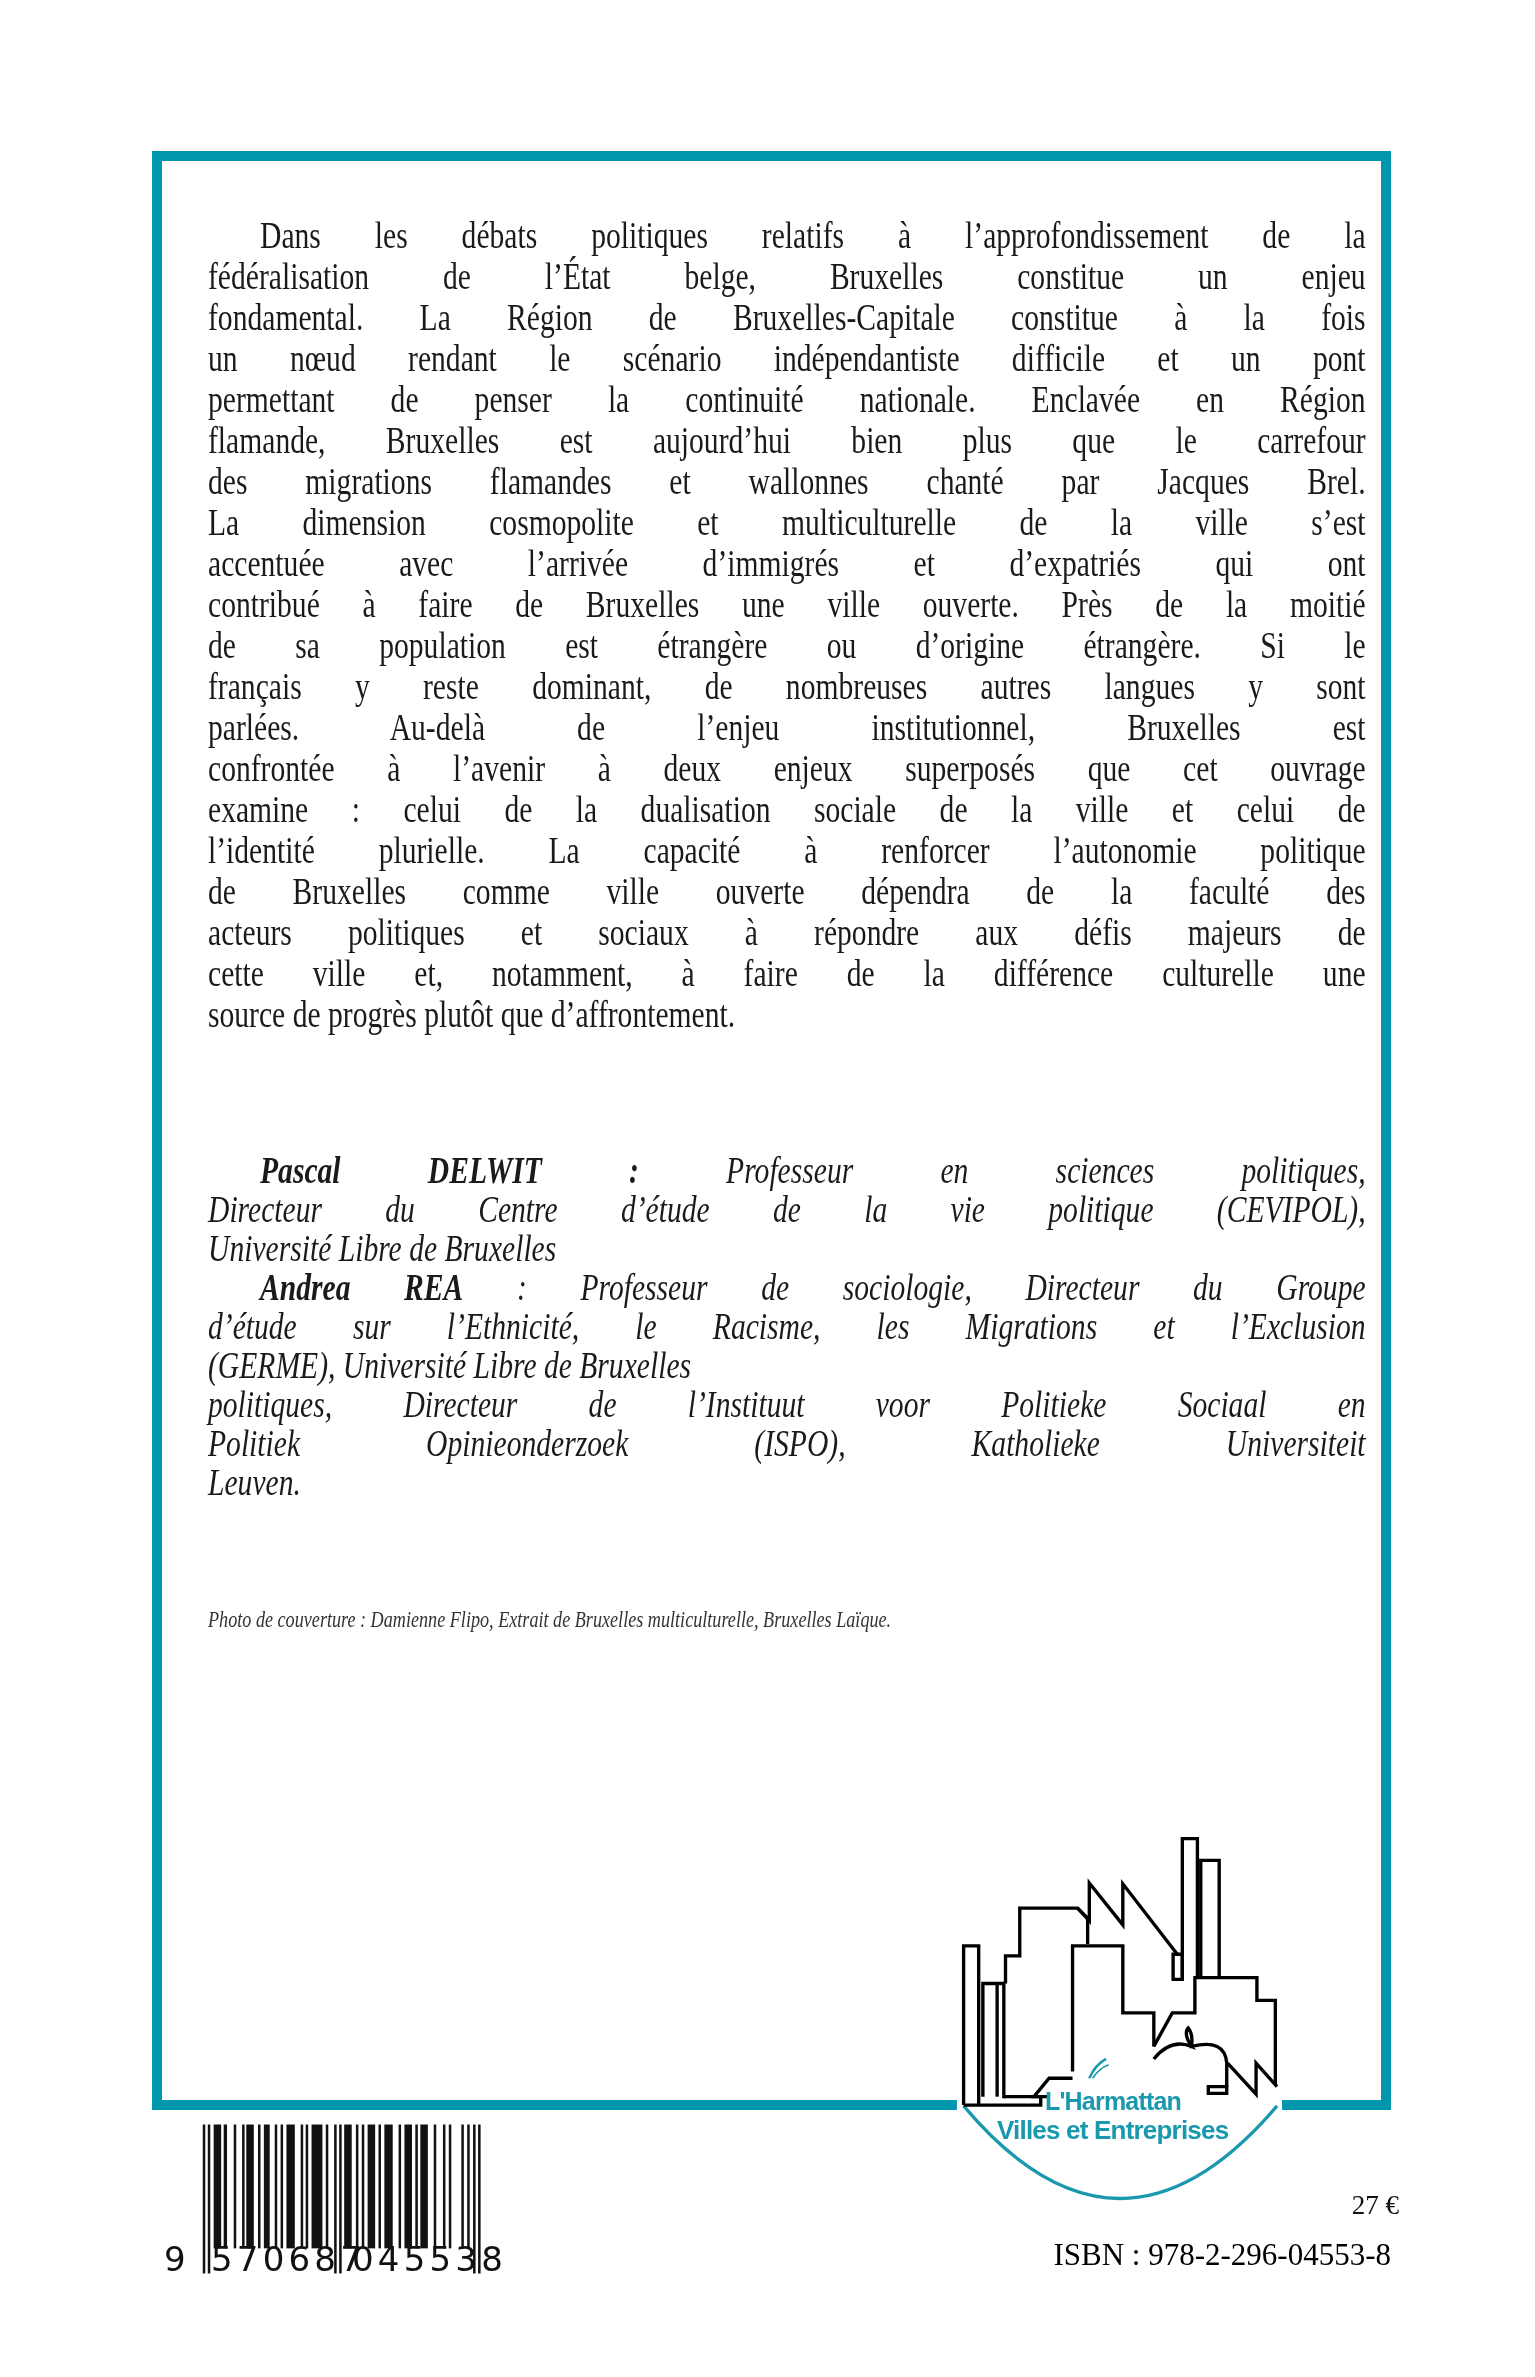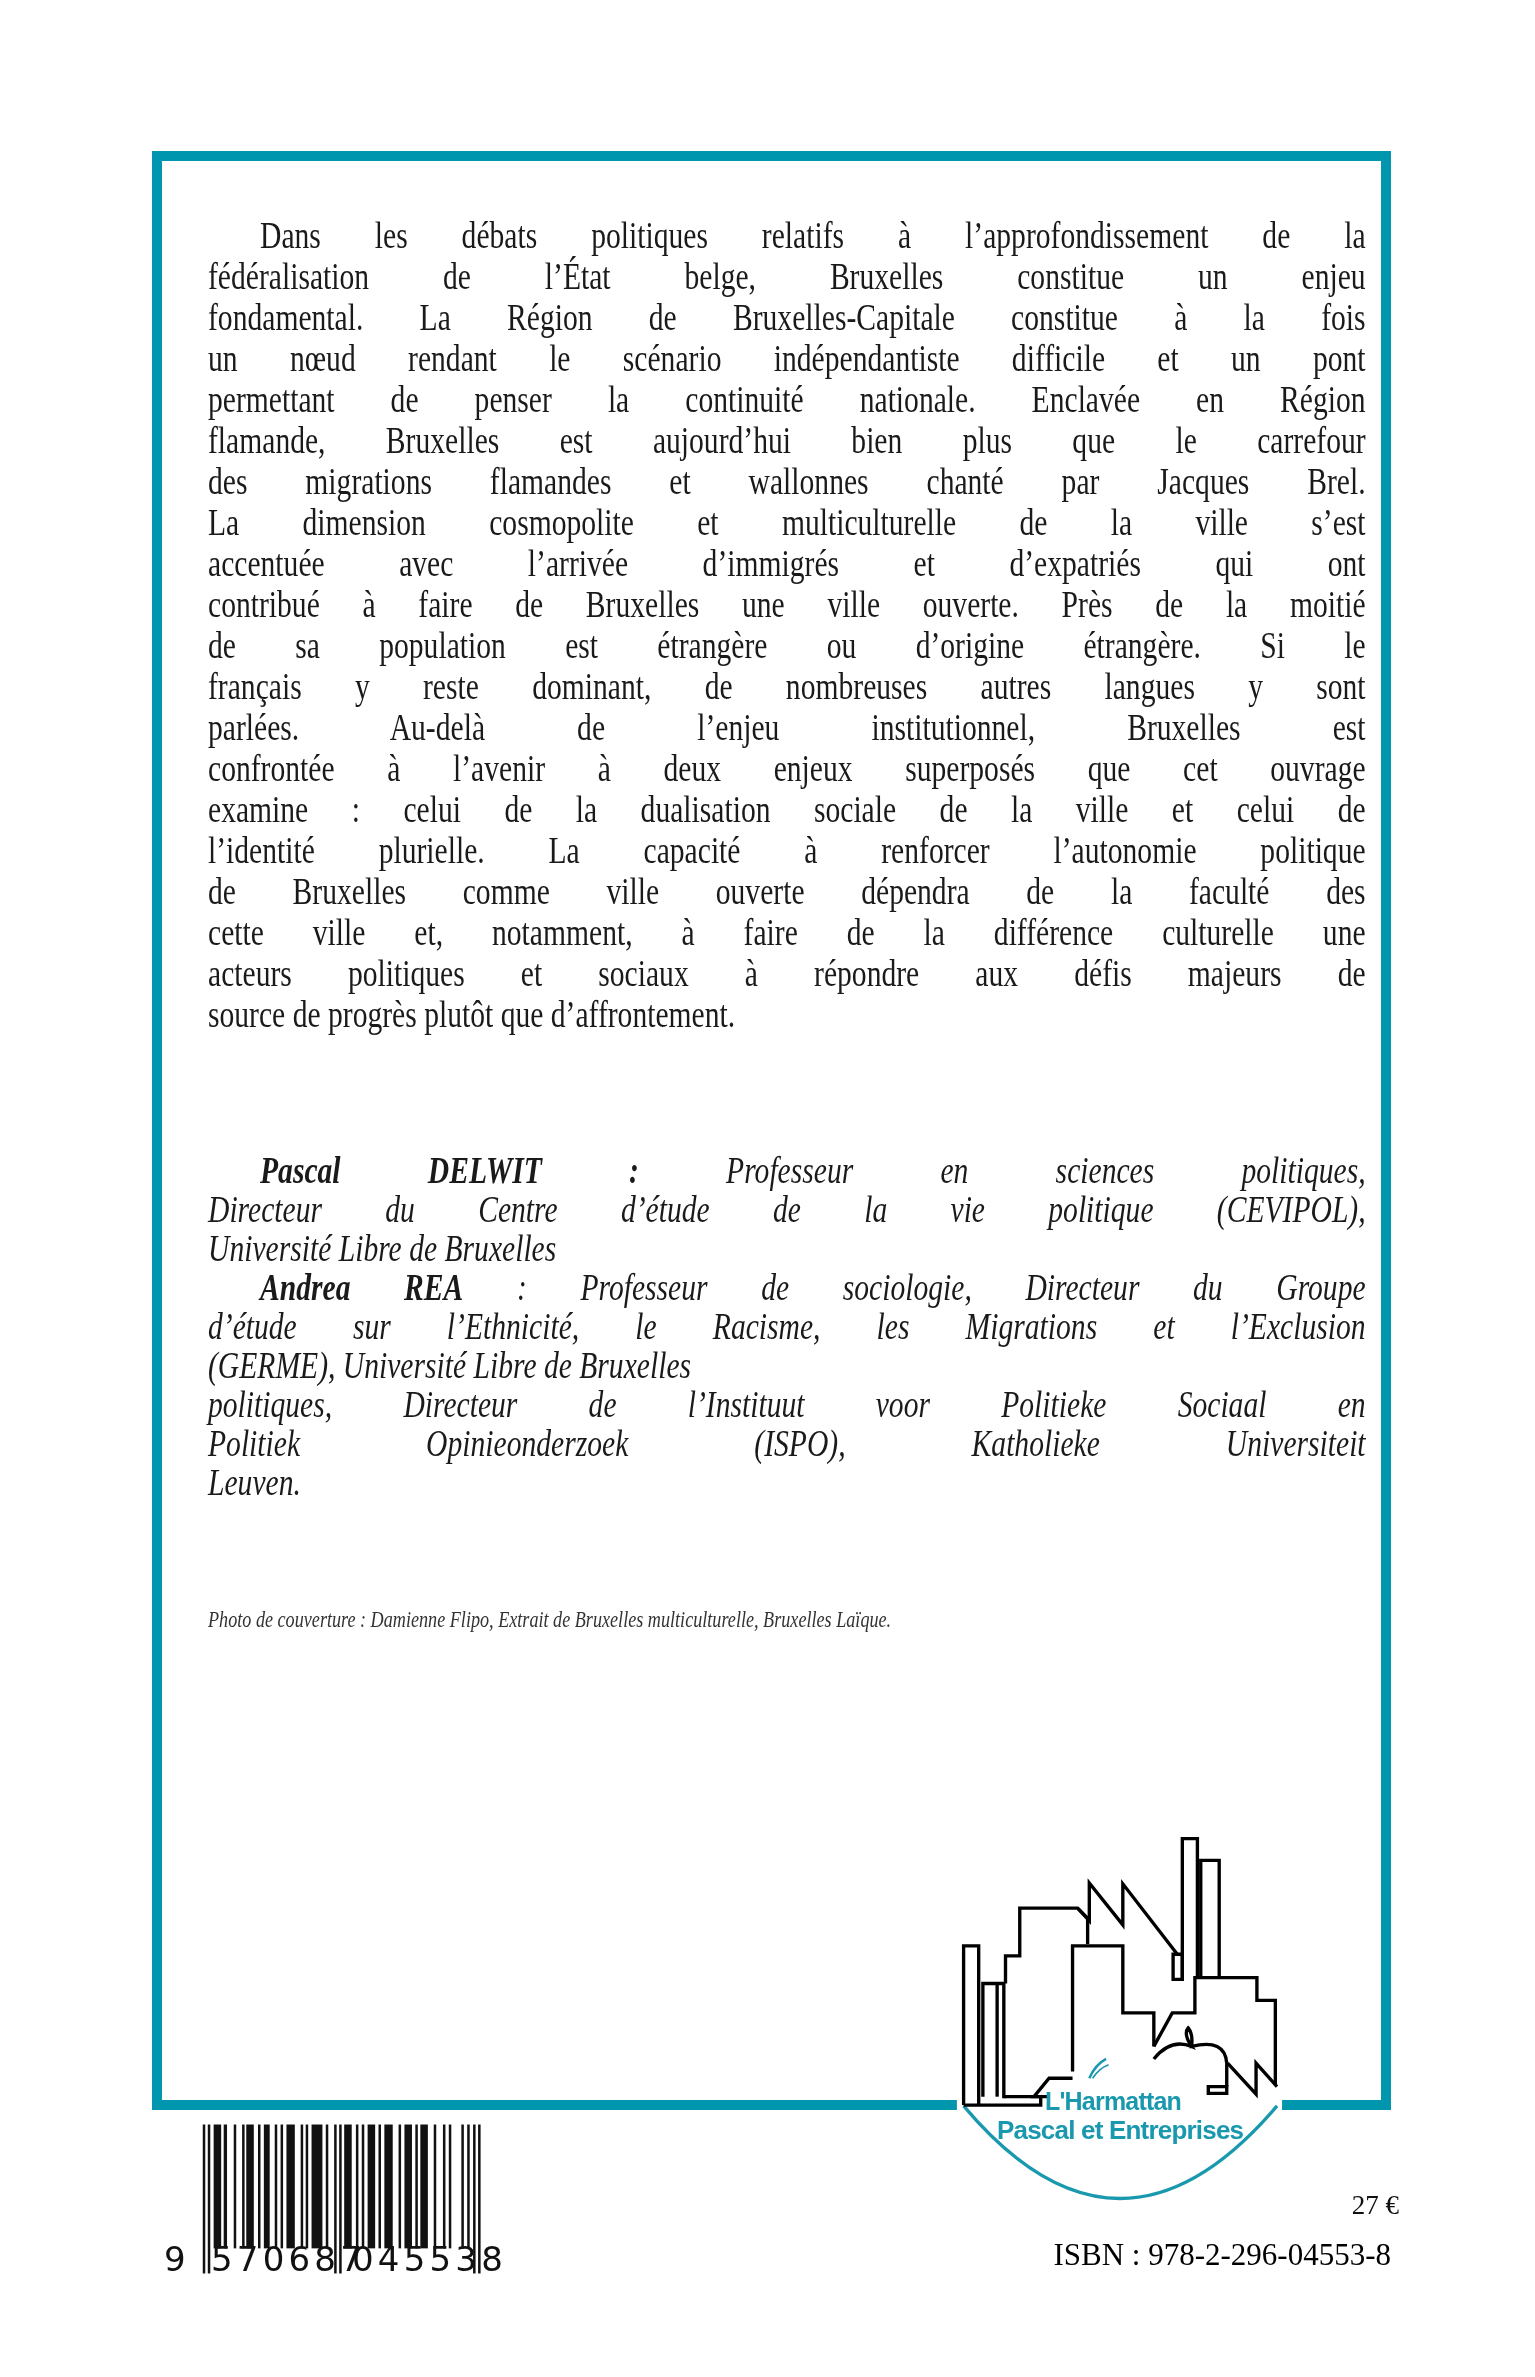--- a/index.html
+++ b/index.html
@@ -157,24 +157,24 @@
   <div class="line">
       <span class="inner">examine : celui de la dualisation sociale de la ville et celui de</span>
     </div>
   <div class="line">
       <span class="inner">l’identité plurielle. La capacité à renforcer l’autonomie politique</span>
     </div>
   <div class="line">
       <span class="inner">de Bruxelles comme ville ouverte dépendra de la faculté des</span>
     </div>
   <div class="line">
+      <span class="inner">acteurs politiques et sociaux à répondre aux défis majeurs de</span>
+    </div>
+  <div class="line">
       <span class="inner">cette ville et, notamment, à faire de la différence culturelle une</span>
-    </div>
-  <div class="line">
-      <span class="inner">acteurs politiques et sociaux à répondre aux défis majeurs de</span>
     </div>
   <div class="line last">
       <span class="inner">source de progrès plutôt que d’affrontement.</span>
     </div>
 </div>
 
 <div class="text-col authors">
   <div class="line indent">
       <span class="inner"><b>Pascal DELWIT :</b><span> Professeur en sciences politiques,</span></span>
     </div>
@@ -242,21 +242,21 @@
       <path d="M1463 2460 L1497 2497 L1497 2460 L1522 2488"></path>
 
       <path d="M1148 2510 L1240 2510 L1240 2500 L1196 2500"></path>
       <path d="M1440 2488 L1462 2488 L1462 2496 L1440 2496 Z"></path>
     </g>
 
     <path d="M1298 2478 Q1305 2462 1318 2455" fill="none" stroke="#1a98ad" stroke-width="3"></path>
     <path d="M1302 2478 Q1310 2466 1321 2462" fill="none" stroke="#1a98ad" stroke-width="2"></path>
   </svg>
   <div class="logo-brand brand-main" style="left:122px;top:292px;">L'Harmattan</div>
-  <div class="logo-brand brand-sub" style="left:74px;top:320px;">Pascal et Entreprises</div>
+  <div class="logo-brand brand-sub" style="left:74px;top:320px;">Villes et Entreprises</div>
 </div>
 
 <svg class="barcode" width="352" height="159" viewBox="0 0 420 190" xmlns="http://www.w3.org/2000/svg">
   <g fill="#111">
 
     <rect x="46" y="3" width="3" height="178"></rect>
     <rect x="52" y="3" width="3" height="178"></rect>
 
     <rect x="59" y="3" width="9" height="148"></rect>
     <rect x="71" y="3" width="4" height="148"></rect>

